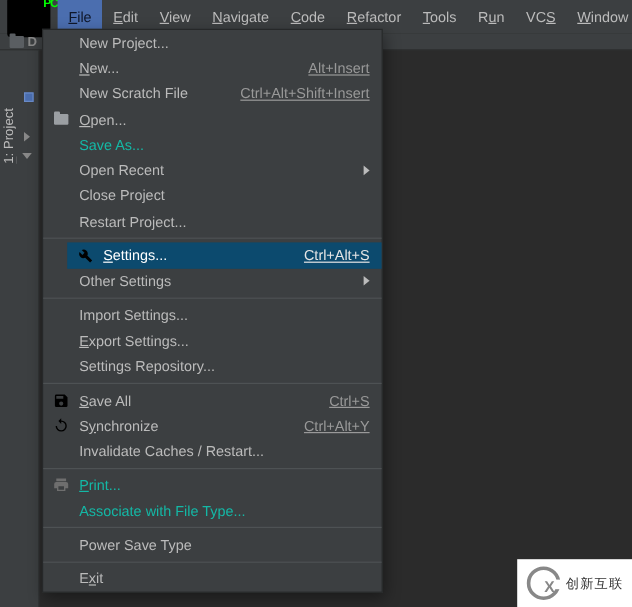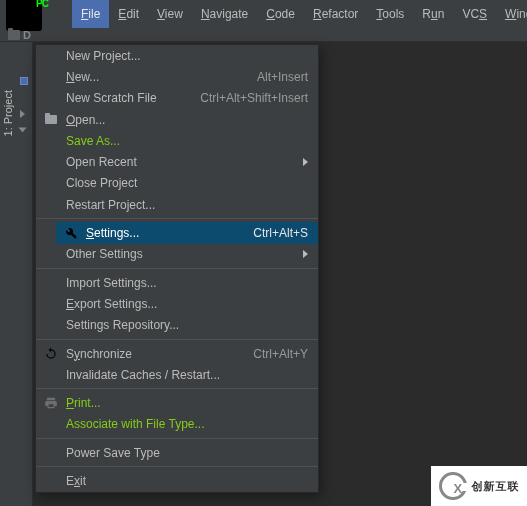--- a/index.html
+++ b/index.html
@@ -2,21 +2,21 @@
 <html><head>
 <meta charset="utf-8">
 <style>
   * { margin:0; padding:0; box-sizing:border-box; font-family:"Segoe UI",Arial,sans-serif; }
   body { width:527px; height:506px; background:#2b2b2b; overflow:hidden; position:relative; }
 
   .menubar { height:28px; background:#3c3f41; display:flex; align-items:center; padding-left:4px; }
   .logo { width:20px; height:33px; background:#000; border-radius:3px; display:flex; justify-content:center; margin:0 6px 0 2px;padding-left:36px; }
   .logo span { color:#0f0; font-size:10px; font-weight:bold; letter-spacing:-1px; }
   .mb-item { color:#bbb; font-size:12px; padding:0 9px; height:28px; line-height:28px; cursor:default; }
-  .mb-item.open { background:#4b6eaf; color:#e5e5e5;margin-left:24px; }
+  .mb-item.open { background:#4b6eaf; color:#0f172a; }
   .mb-item .ul { text-decoration:underline; }
 
   .toolbar-row { height:14px; background:#3c3f41; border-bottom:1px solid #2d2f30; }
   .folder-bar { height:14px; display:flex; align-items:center; padding-left:8px; }
   .folder-ic { width:12px; height:10px; background:#5a5e62; border-radius:1px; position:relative; }
   .folder-ic::before { content:""; position:absolute; top:-2px; left:0; width:5px; height:3px; background:#5a5e62; border-radius:1px 1px 0 0; }
   .folder-txt { color:#888; font-size:11px; font-weight:bold; margin-left:3px; }
 
   .second-bar { position:absolute; right:0; top:62px; height:20px; display:flex; align-items:center; gap:14px; padding-right:14px; }
   .gear { width:12px; height:12px; position:relative; }
@@ -26,41 +26,41 @@
   .sidebar { position:absolute; left:0; top:42px; width:33px; bottom:0; background:#3c3f41; border-right:1px solid #2d2f30; }
   .side-tab { position:absolute; left:2px; top:48px; writing-mode:vertical-lr; transform:rotate(180deg); color:#bbb; font-size:11px; }
   .side-tab .ul { text-decoration:underline; }
   .tri { position:absolute; left:20px; width:0; height:0; border-top:4px solid transparent; border-bottom:4px solid transparent; border-left:5px solid #888; }
   .tri.t1 { top:68px; }
   .tri.t2 { top:84px; border-left-color:#888; transform:rotate(90deg); }
   .small-sq { position:absolute; left:20px; top:35px; width:8px; height:8px; background:#4b6eaf; border:1px solid #6a8bc8; }
 
   .main { position:absolute; left:33px; top:42px; right:0; bottom:0; background:#2b2b2b; }
 
-  .dropdown { position:absolute; left:35px; top:44px; width:284px; background:#3c3f41; border:1px solid #262829; box-shadow:2px 4px 12px rgba(0,0,0,.4); z-index:10; }
+  .dropdown { position:absolute; left:35px; top:24px; width:284px; background:#3c3f41; border:1px solid #262829; box-shadow:2px 4px 12px rgba(0,0,0,.4); z-index:10; }
   .dd-item { height:21.3px; display:flex; align-items:center; padding:0 10px 0 30px; position:relative; color:#bbb; font-size:12px; cursor:default; }
   .dd-item.selected { background:#0c4a6e; color:#fff;margin-left:20px; }
   .dd-item .lbl .ul { text-decoration:underline; }
-  .dd-item .hint { margin-left:auto; color:#999; font-size:12px; }
+  .dd-item .hint { margin-left:auto; color:#999; font-size:12px;text-decoration:underline; }
   .dd-item.selected .hint { color:#e5e5e5; }
-  .dd-item.disabled { color:#84cc16;text-align:center; }
+  .dd-item.disabled { color:#14b8a6;text-align:center; }
   .dd-item.disabled .ul { text-decoration:underline; }
   .dd-sep { height:1px; background:#4e5254; margin:3px 0; }
   .dd-ic { position:absolute; left:8px; top:50%; transform:translateY(-50%); width:14px; height:14px; display:flex; align-items:center; justify-content:center; }
   .dd-arrow { position:absolute; right:10px; top:50%; transform:translateY(-50%); width:0; height:0; border-top:4px solid transparent; border-bottom:4px solid transparent; border-left:5px solid #bbb; }
 
   .ic-folder { width:12px; height:9px; background:#9b9fa3; border-radius:1px; position:relative; }
   .ic-folder::before { content:""; position:absolute; top:-2px; left:0; width:5px; height:3px; background:#9b9fa3; border-radius:1px 1px 0 0; }
   .dd-item.disabled svg { fill:#6e6e6e; }
 
   .watermark { position:absolute; right:0; bottom:0; width:96px; height:40px; background:#fff; display:flex; align-items:center; justify-content:center; }
   .wm-c { width:28px; height:28px; border:3px solid #888; border-radius:50%; position:relative; }
   .wm-c::before { content:""; position:absolute; right:-4px; top:8px; width:8px; height:8px; background:#fff; }
   .wm-x { position:absolute; left:12px; top:6px; color:#888; font-size:13px; font-weight:bold; }
-  .wm-txt { margin-left:5px; font-size:11px; color:#333; font-weight:bold; letter-spacing:1px; }
+  .wm-txt { margin-left:5px; font-size:11px; color:#333; font-weight:normal; letter-spacing:1px; }
 </style>
 </head>
 <body>
 
 <div class="menubar">
   <div class="logo">
       <span>PC</span>
     </div>
   <div id="mb-items" style="display: flex;">
       <div class="mb-item open"><span class="ul">F</span>ile</div>
@@ -152,20 +152,29 @@
     <div class="dd-item">
       <span class="lbl"><span class="ul">E</span>xport Settings...</span>
     </div>
     <div class="dd-item">
       <span class="lbl">Settings Repository...</span>
     </div>
     <div class="dd-sep"></div>
     <div class="dd-item">
       <span class="dd-ic">
         <svg viewBox="0 0 24 24">
+          <path d="M17 3H5a2 2 0 00-2 2v14a2 2 0 002 2h14a2 2 0 002-2V7zM12 19a3 3 0 110-6 3 3 0 010 6zM15 9H5V5h10z"></path>
+        </svg>
+      </span>
+      <span class="lbl"><span class="ul">S</span>ave All</span>
+      <span class="hint">Ctrl+S</span>
+    </div>
+    <div class="dd-item">
+      <span class="dd-ic">
+        <svg viewBox="0 0 24 24">
           <path d="M12 4V1L8 5l4 4V6a6 6 0 11-6 6H4a8 8 0 108-8z"></path>
         </svg>
       </span>
       <span class="lbl">S<span class="ul">y</span>nchronize</span>
       <span class="hint">Ctrl+Alt+Y</span>
     </div>
     <div class="dd-item">
       <span class="lbl">Invalidate Caches / Restart...</span>
     </div>
     <div class="dd-sep"></div>

